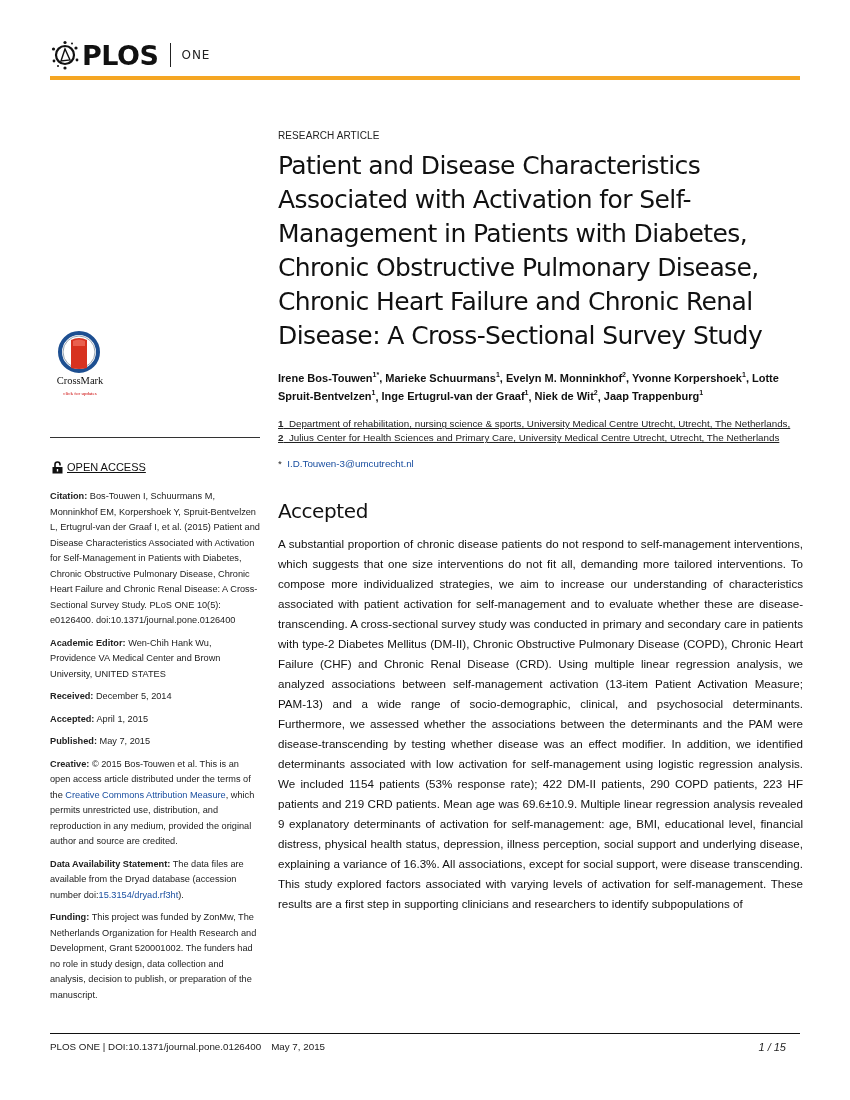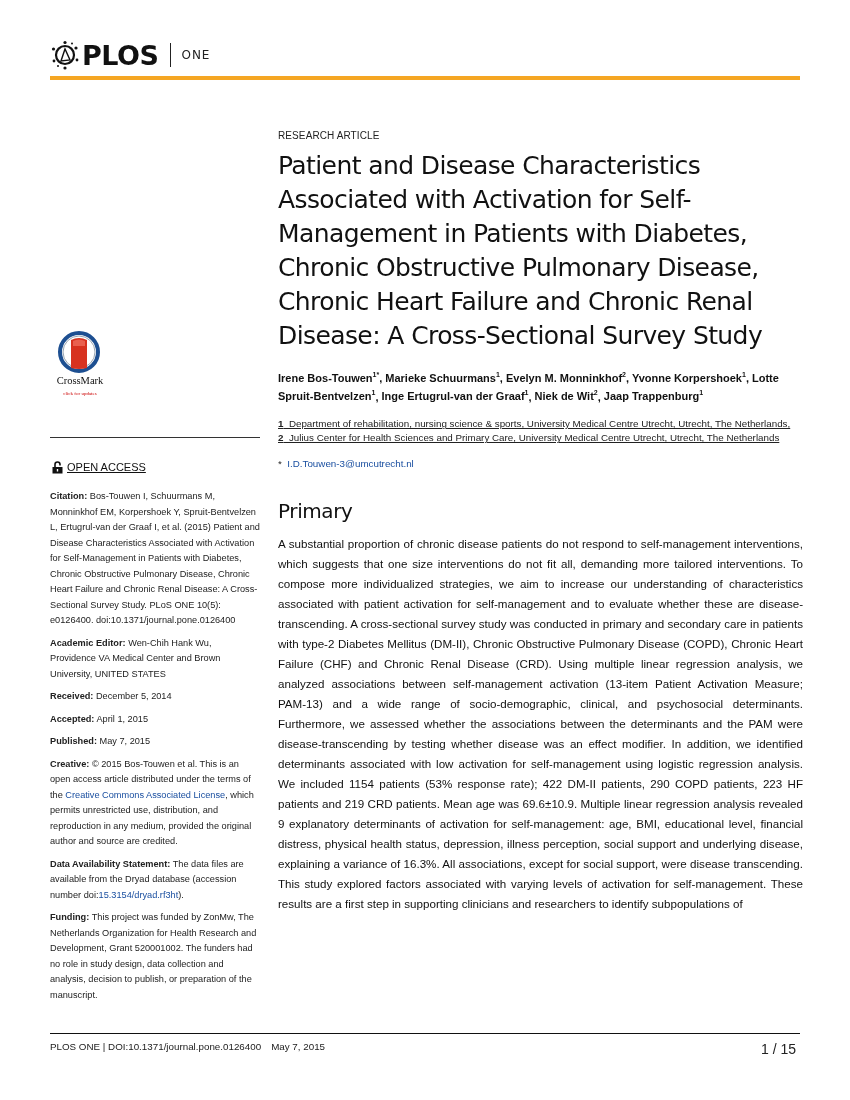--- a/index.html
+++ b/index.html
@@ -29,21 +29,21 @@
   .authors { margin-top: 14px; font-size: 11px; line-height: 16px; font-weight: bold; color: #111; }
   .authors sup { font-size: 7px; }
   .affil { margin-top: 13px; font-size: 9.8px; line-height: 14px; color: #222; text-decoration: underline; }
   .corr { margin-top: 13px; font-size: 9.8px; color: #222; }
   .abs-h { margin-top: 30px; font-family: "DejaVu Sans", sans-serif; font-size: 20px; color: #111; letter-spacing: -0.4px; }
   .abs-body { margin-top: 11px; font-size: 11.6px; line-height: 20px; color: #111; width: 525px; text-align: justify; }
 
   .footer-rule { position: absolute; left: 50px; top: 1033px; width: 750px; height: 1px; background: #111; }
   .footer-left { position: absolute; left: 50px; top: 1041px; font-size: 9.8px; color: #222; }
   .footer-left span.date { margin-left: 10px; }
-  .footer-right { position: absolute; right: 54px; top: 1041px; font-size: 14px; color: #222; }
+  .footer-right { position: absolute; right: 64px; top: 1041px; font-size: 11px; color: #222; font-style: italic; }
 </style>
 </head>
 <body>
 
 <div class="logo">
   <svg class="logo-mark" viewBox="0 0 30 30">
     <circle cx="15" cy="15" r="9" fill="none" stroke="#111" stroke-width="2.2"></circle>
     <path d="M11 21 L15 9 L20 20 Z" fill="none" stroke="#111" stroke-width="1.4"></path>
     <circle cx="15" cy="2.5" r="1.6" fill="#111"></circle>
     <circle cx="26" cy="8" r="1.6" fill="#111"></circle>
@@ -79,36 +79,36 @@
       <rect x="4.8" y="8" width="1.4" height="2.5" fill="#fff"></rect>
     </svg>
     <span>OPEN ACCESS</span>
   </div>
   <div class="side-blocks">
     <p><b>Citation:</b> <span>Bos-Touwen I, Schuurmans M, Monninkhof EM, Korpershoek Y, Spruit-Bentvelzen L, Ertugrul-van der Graaf I, et al. (2015) Patient and Disease Characteristics Associated with Activation for Self-Management in Patients with Diabetes, Chronic Obstructive Pulmonary Disease, Chronic Heart Failure and Chronic Renal Disease: A Cross-Sectional Survey Study. PLoS ONE 10(5): e0126400. doi:10.1371/journal.pone.0126400</span></p>
     <p><b>Academic Editor:</b> <span>Wen-Chih Hank Wu, Providence VA Medical Center and Brown University, UNITED STATES</span></p>
     <p><b>Received:</b> <span>December 5, 2014</span></p>
     <p><b>Accepted:</b> <span>April 1, 2015</span></p>
     <p><b>Published:</b> <span>May 7, 2015</span></p>
-    <p><b>Creative:</b> <span>© 2015 Bos-Touwen et al. This is an open access article distributed under the terms of the</span> <a class="link">Creative Commons Associated License</a><span>, which permits unrestricted use, distribution, and reproduction in any medium, provided the original author and source are credited.</span></p>
+    <p><b>Creative:</b> <span>© 2015 Bos-Touwen et al. This is an open access article distributed under the terms of the</span> <a class="link">Creative Commons Attribution Measure</a><span>, which permits unrestricted use, distribution, and reproduction in any medium, provided the original author and source are credited.</span></p>
     <p><b>Data Availability Statement:</b> <span>The data files are available from the Dryad database (accession number doi:</span><a class="link">15.3154/dryad.rf3ht</a><span>).</span></p>
     <p><b>Funding:</b> <span>This project was funded by ZonMw, The Netherlands Organization for Health Research and Development, Grant 520001002. The funders had no role in study design, data collection and analysis, decision to publish, or preparation of the manuscript.</span></p>
   </div>
 </div>
 
 <div class="main">
   <div class="kicker">RESEARCH ARTICLE</div>
   <h1 class="title" style="margin-bottom:0;">Patient and Disease Characteristics Associated with Activation for Self-Management in Patients with Diabetes, Chronic Obstructive Pulmonary Disease, Chronic Heart Failure and Chronic Renal Disease: A Cross-Sectional Survey Study</h1>
   <div class="authors" id="authors"><span>Irene Bos-Touwen<sup>1*</sup></span>, <span>Marieke Schuurmans<sup>1</sup></span>, <span>Evelyn M. Monninkhof<sup>2</sup></span>, <span>Yvonne Korpershoek<sup>1</sup></span>, <span>Lotte Spruit-Bentvelzen<sup>1</sup></span>, <span>Inge Ertugrul-van der Graaf<sup>1</sup></span>, <span>Niek de Wit<sup>2</sup></span>, <span>Jaap Trappenburg<sup>1</sup></span></div>
   <div class="affil" id="affils"><b>1</b><span>&nbsp; Department of rehabilitation, nursing science &amp; sports, University Medical Centre Utrecht, Utrecht, The Netherlands, </span><b>2</b><span>&nbsp; Julius Center for Health Sciences and Primary Care, University Medical Centre Utrecht, Utrecht, The Netherlands </span></div>
   <div class="corr">
     <span>*</span>&nbsp;
     <a class="link">I.D.Touwen-3@umcutrecht.nl</a>
   </div>
-  <div class="abs-h">Primary</div>
+  <div class="abs-h">Accepted</div>
   <div class="abs-body">A substantial proportion of chronic disease patients do not respond to self-management interventions, which suggests that one size interventions do not fit all, demanding more tailored interventions. To compose more individualized strategies, we aim to increase our understanding of characteristics associated with patient activation for self-management and to evaluate whether these are disease-transcending. A cross-sectional survey study was conducted in primary and secondary care in patients with type-2 Diabetes Mellitus (DM-II), Chronic Obstructive Pulmonary Disease (COPD), Chronic Heart Failure (CHF) and Chronic Renal Disease (CRD). Using multiple linear regression analysis, we analyzed associations between self-management activation (13-item Patient Activation Measure; PAM-13) and a wide range of socio-demographic, clinical, and psychosocial determinants. Furthermore, we assessed whether the associations between the determinants and the PAM were disease-transcending by testing whether disease was an effect modifier. In addition, we identified determinants associated with low activation for self-management using logistic regression analysis. We included 1154 patients (53% response rate); 422 DM-II patients, 290 COPD patients, 223 HF patients and 219 CRD patients. Mean age was 69.6±10.9. Multiple linear regression analysis revealed 9 explanatory determinants of activation for self-management: age, BMI, educational level, financial distress, physical health status, depression, illness perception, social support and underlying disease, explaining a variance of 16.3%. All associations, except for social support, were disease transcending. This study explored factors associated with varying levels of activation for self-management. These results are a first step in supporting clinicians and researchers to identify subpopulations of</div>
 </div>
 
 <div class="footer-rule"></div>
 <div class="footer-left">
   <span>PLOS ONE | DOI:10.1371/journal.pone.0126400</span><span class="date">May 7, 2015</span>
 </div>
 <div class="footer-right">1 / 15</div>
 
 </body></html>

